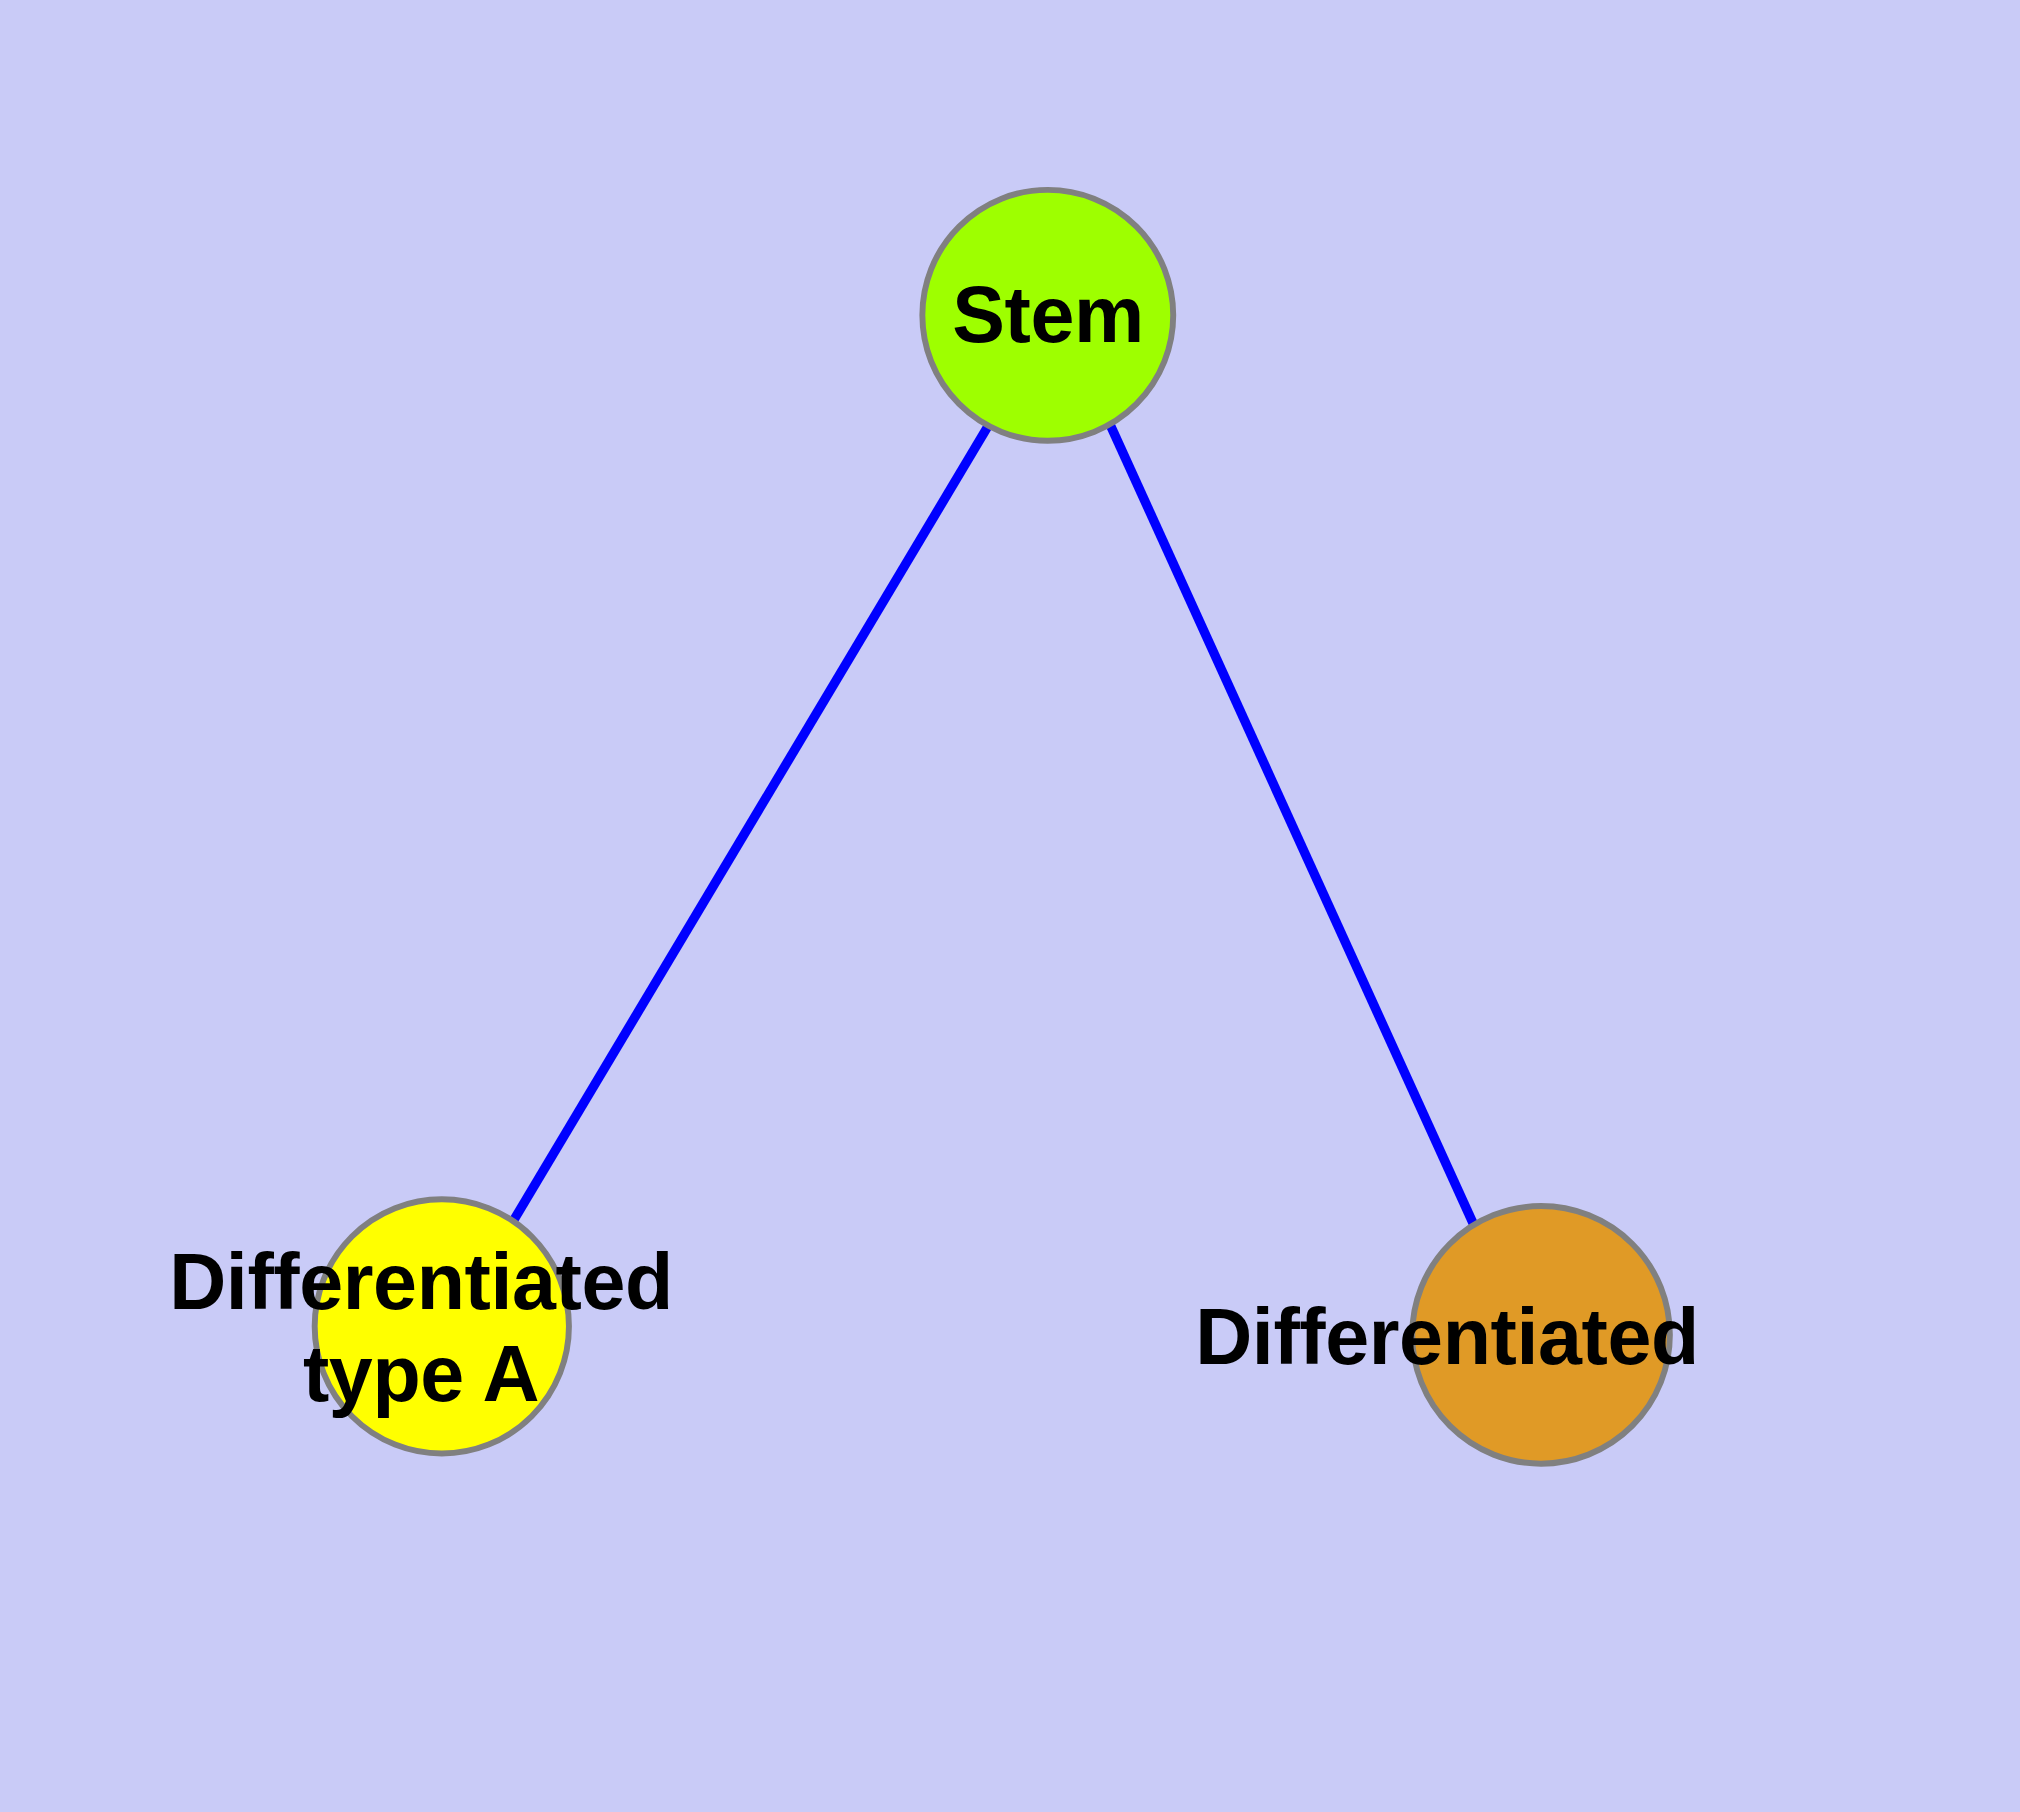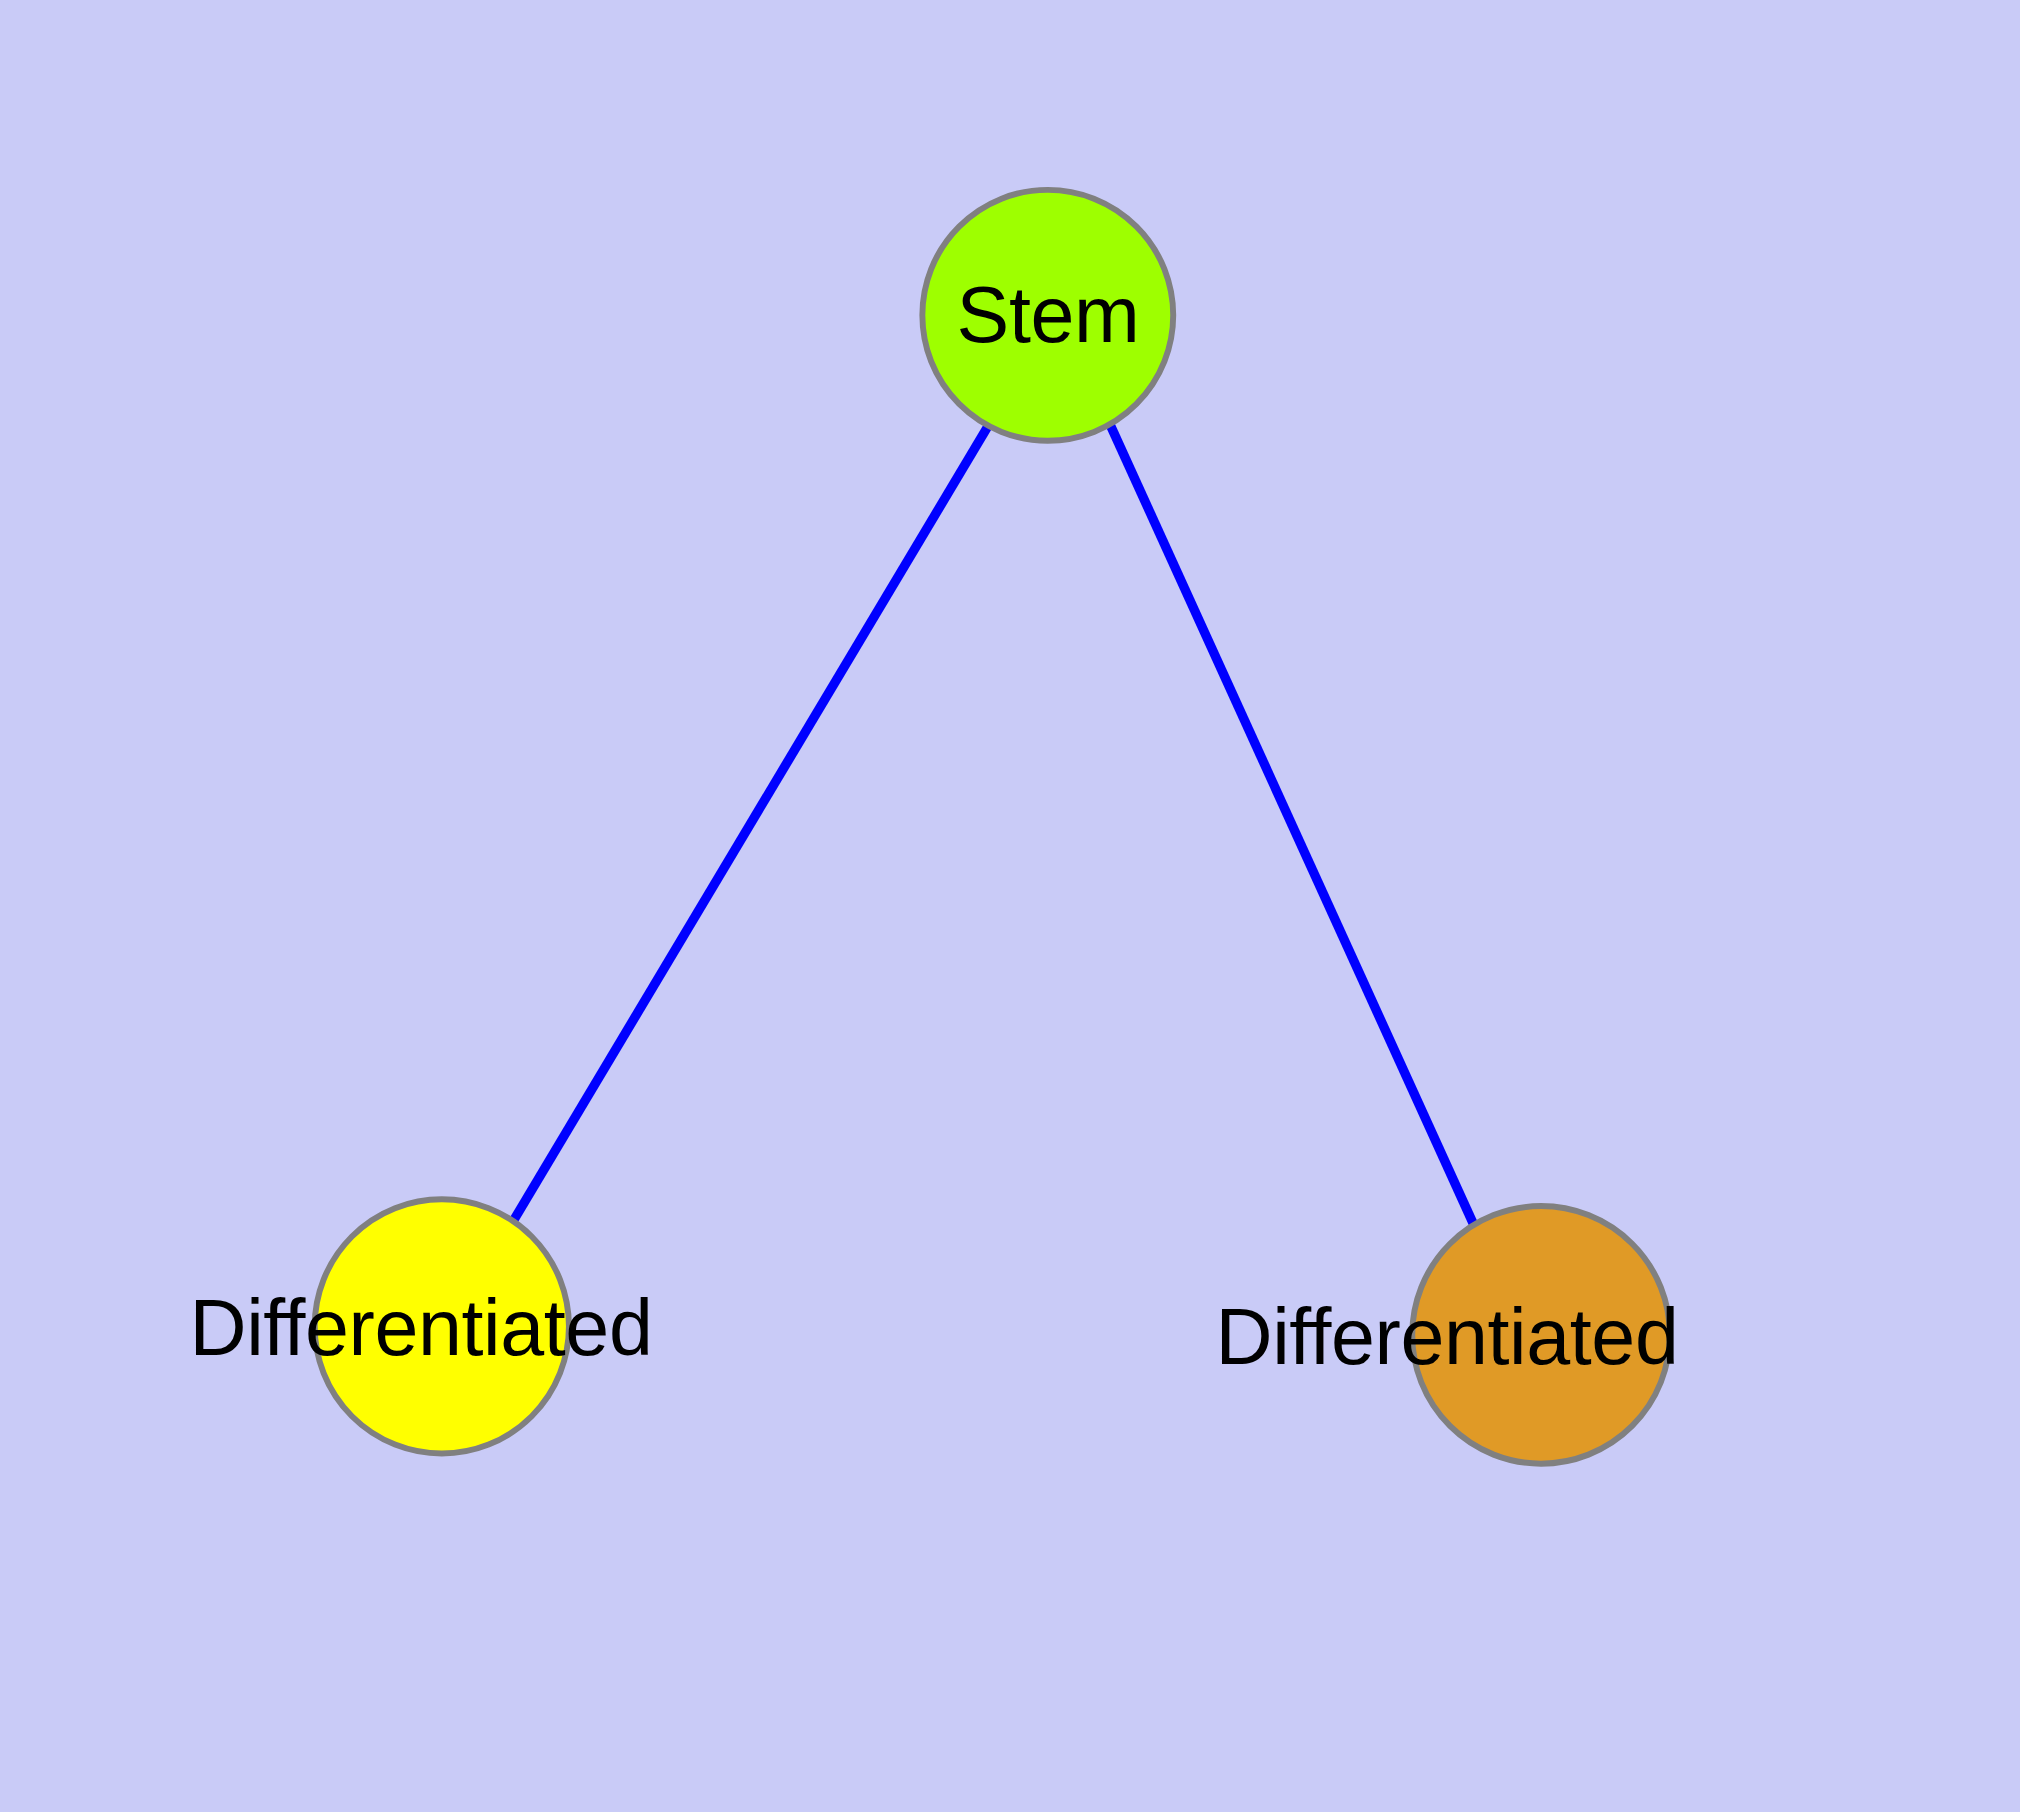--- a/index.html
+++ b/index.html
@@ -23,21 +23,21 @@
   }
   #graph-svg {
     position: absolute;
     left: 0; top: 0;
     width: 2021px;
     height: 1812px;
   }
   .node-label {
     position: absolute;
     color: #000000;
-    font-weight: normal;
+    font-weight: bold;
     font-size: 79px;
     line-height: 92px;
     text-align: center;
     white-space: pre;
     letter-spacing: -0.4px;
     transform: translate(-50%, -50%);
     pointer-events: none;
   }
 </style>
 </head>
@@ -54,18 +54,18 @@
       </g>
     <g id="node-layer">
         <circle cx="1236" cy="372" r="148" fill="#9eff00" stroke="#808080" stroke-width="7"></circle>
         <circle cx="521" cy="1565" r="150" fill="#ffff00" stroke="#808080" stroke-width="7"></circle>
         <circle cx="1818" cy="1575" r="152" fill="#e09a26" stroke="#808080" stroke-width="7"></circle>
       </g>
   </svg>
 
   <div id="label-layer">
       <div class="node-label" style="left: 1048px; top: 315px; color: rgb(0, 0, 0); font-size: 79px;"><div>Stem</div></div>
-      <div class="node-label" style="left: 421px; top: 1328px; color: rgb(0, 0, 0); font-size: 79px;"><div>Differentiated</div></div>
+      <div class="node-label" style="left: 421px; top: 1328px; color: rgb(0, 0, 0); font-size: 79px;"><div>Differentiated</div><div>type A</div></div>
       <div class="node-label" style="left: 1447px; top: 1337px; color: rgb(0, 0, 0); font-size: 79px;"><div>Differentiated</div></div>
     </div>
 
 </div>
 
 
 </body></html>

